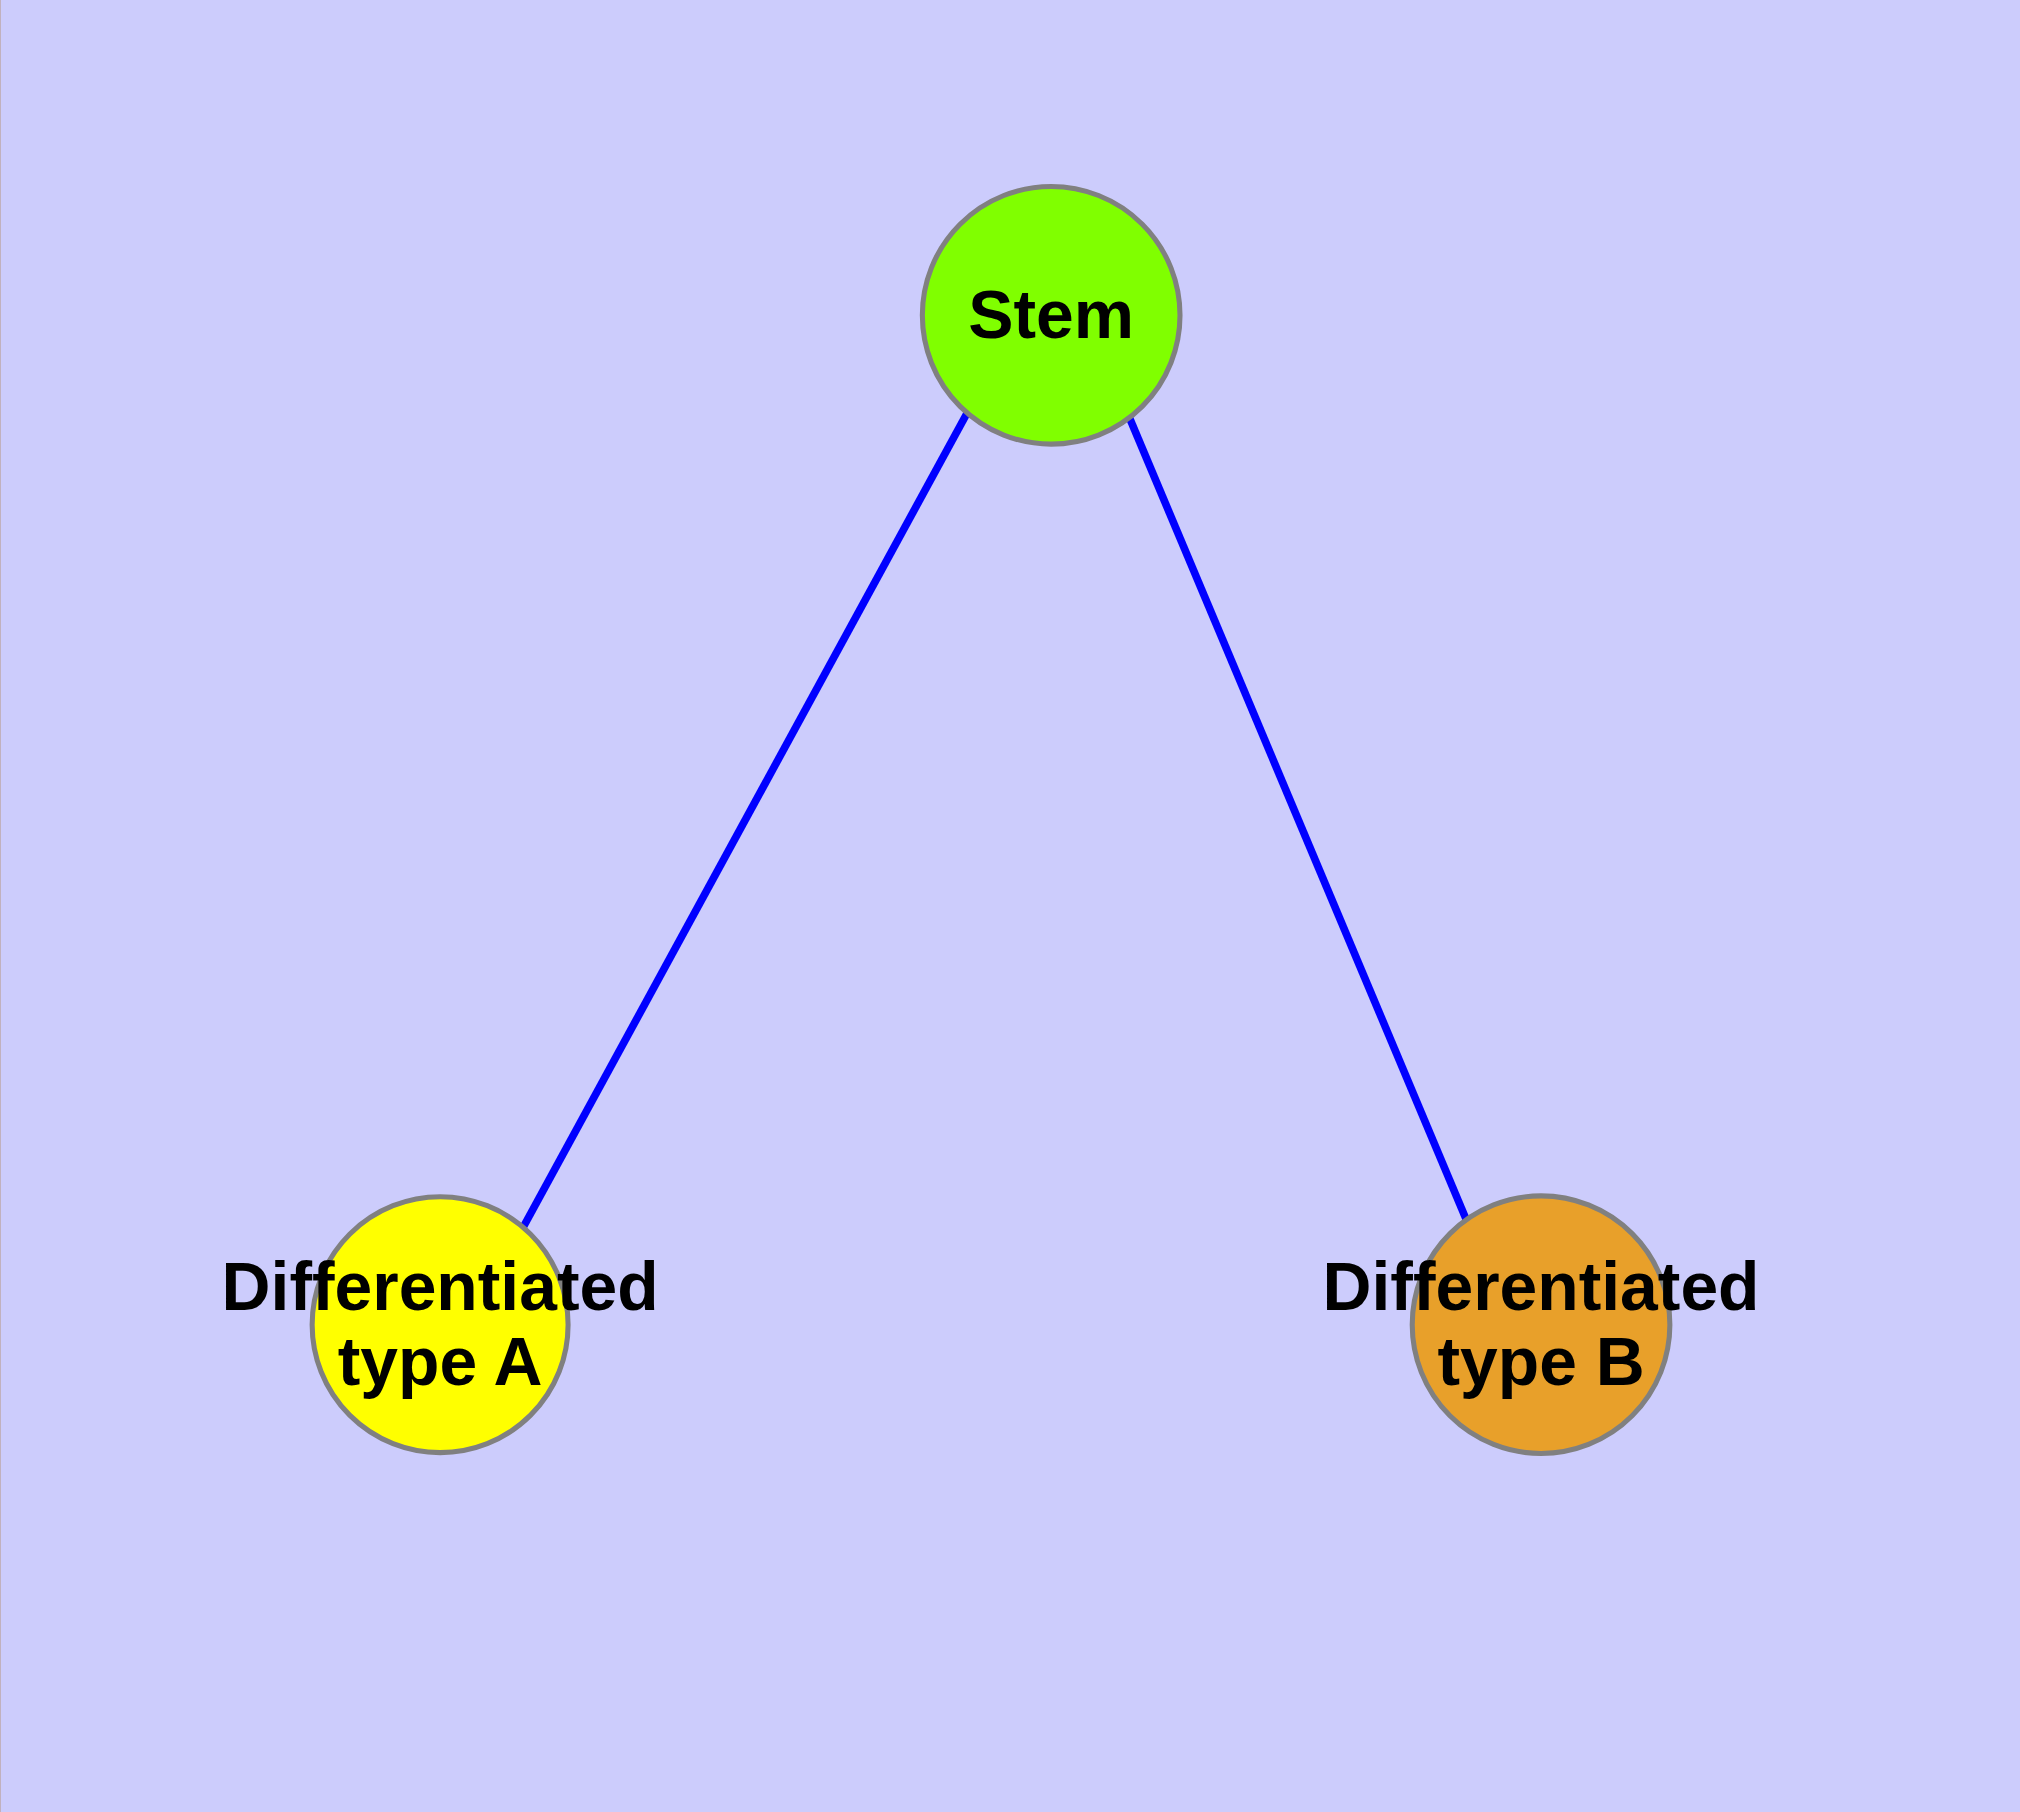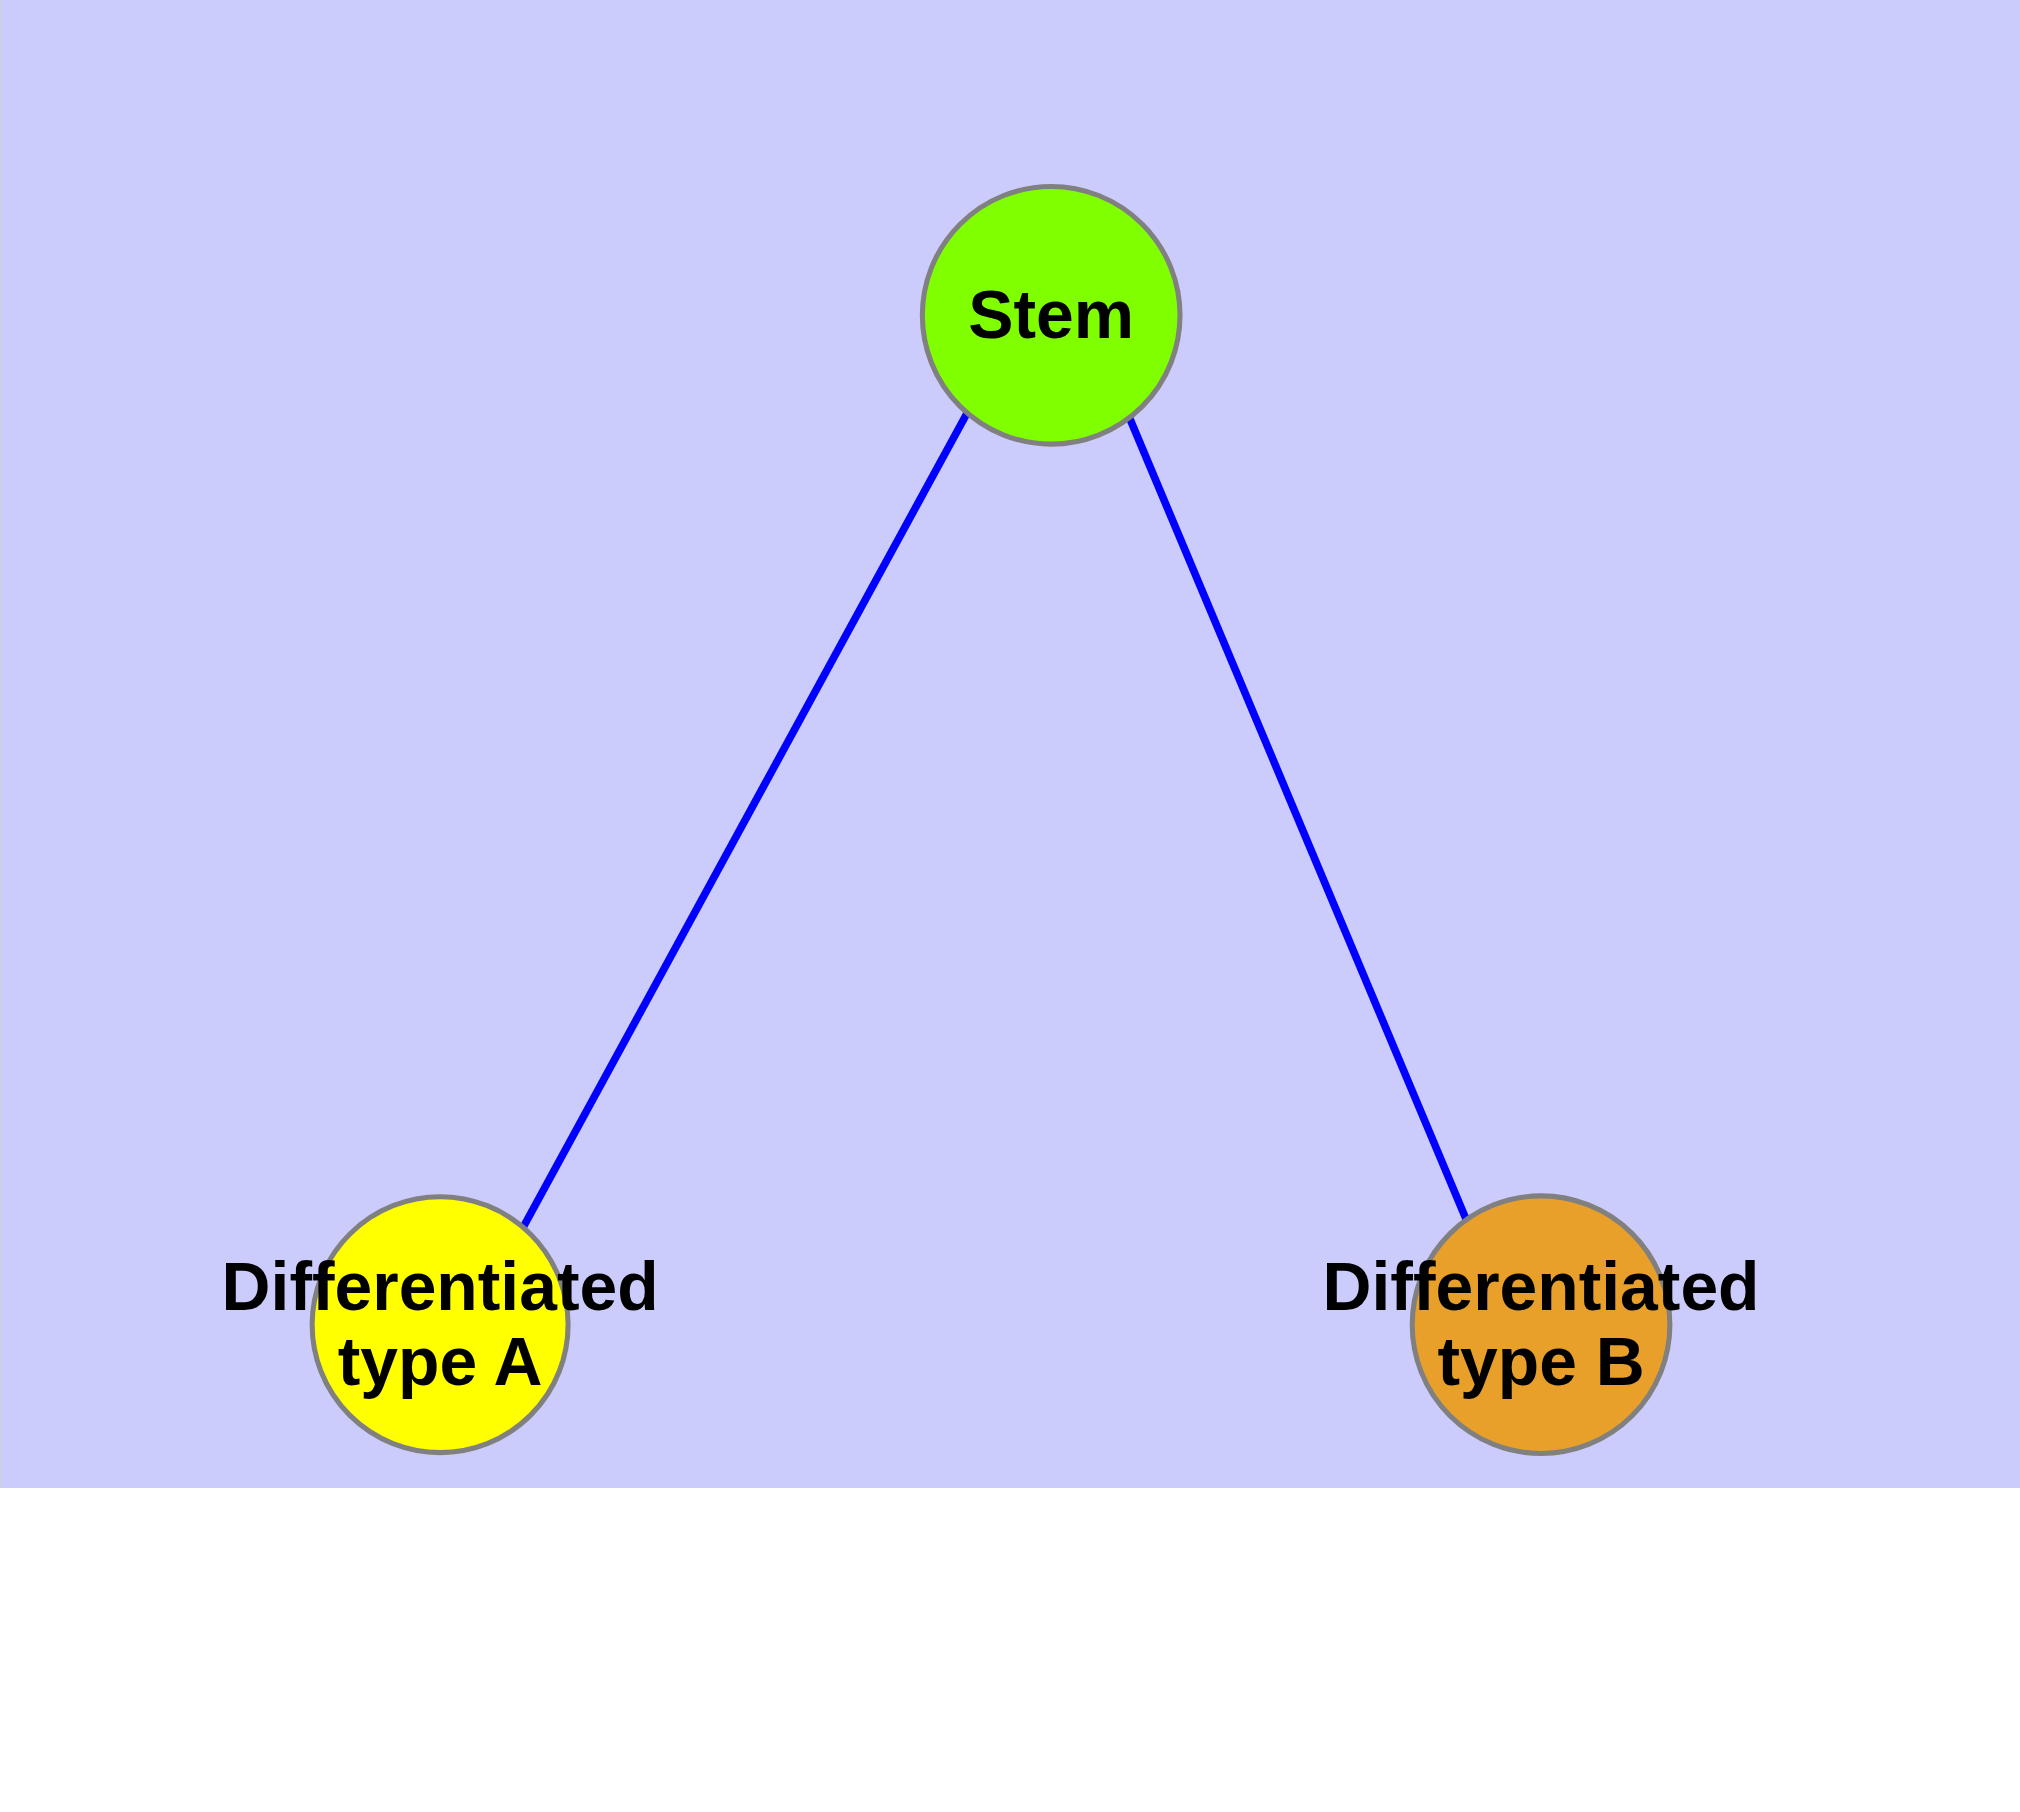--- a/index.html
+++ b/index.html
@@ -4,23 +4,23 @@
 <title>Cell Differentiation Graph</title>
 <style>
   html, body {
     margin: 0;
     padding: 0;
     background: #ffffff;
   }
   #stage {
     position: relative;
     width: 2021px;
-    height: 1488px;
+    height: 1812px;
     overflow: hidden;
-    background: #bef264;
+    background: #a16207;
     font-family: "Liberation Sans", "DejaVu Sans", sans-serif;
   }
   #graph-svg {
     position: absolute;
     top: 0;
     left: 0;
     width: 2021px;
     height: 1812px;
     display: block;
   }

